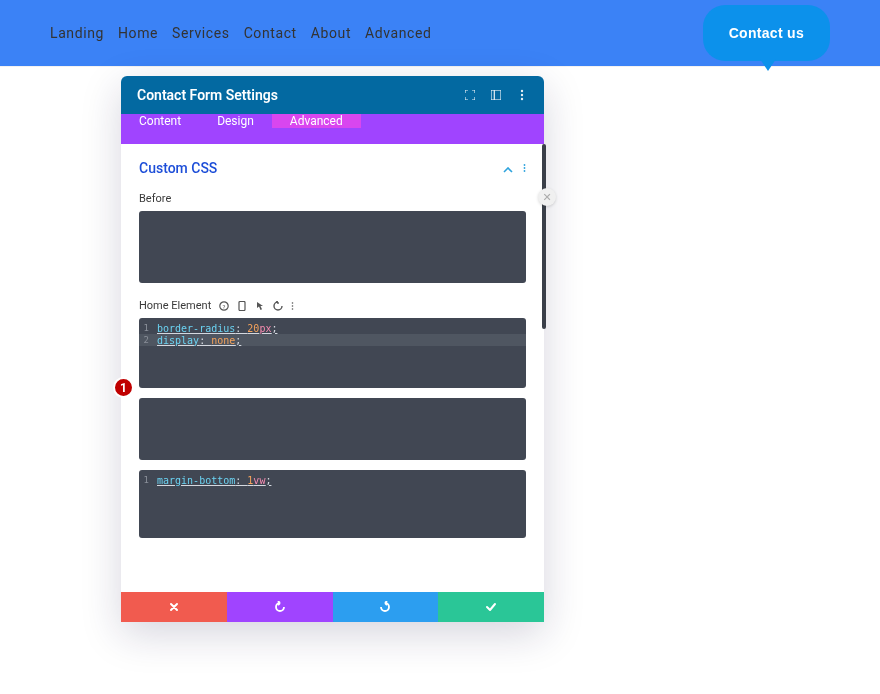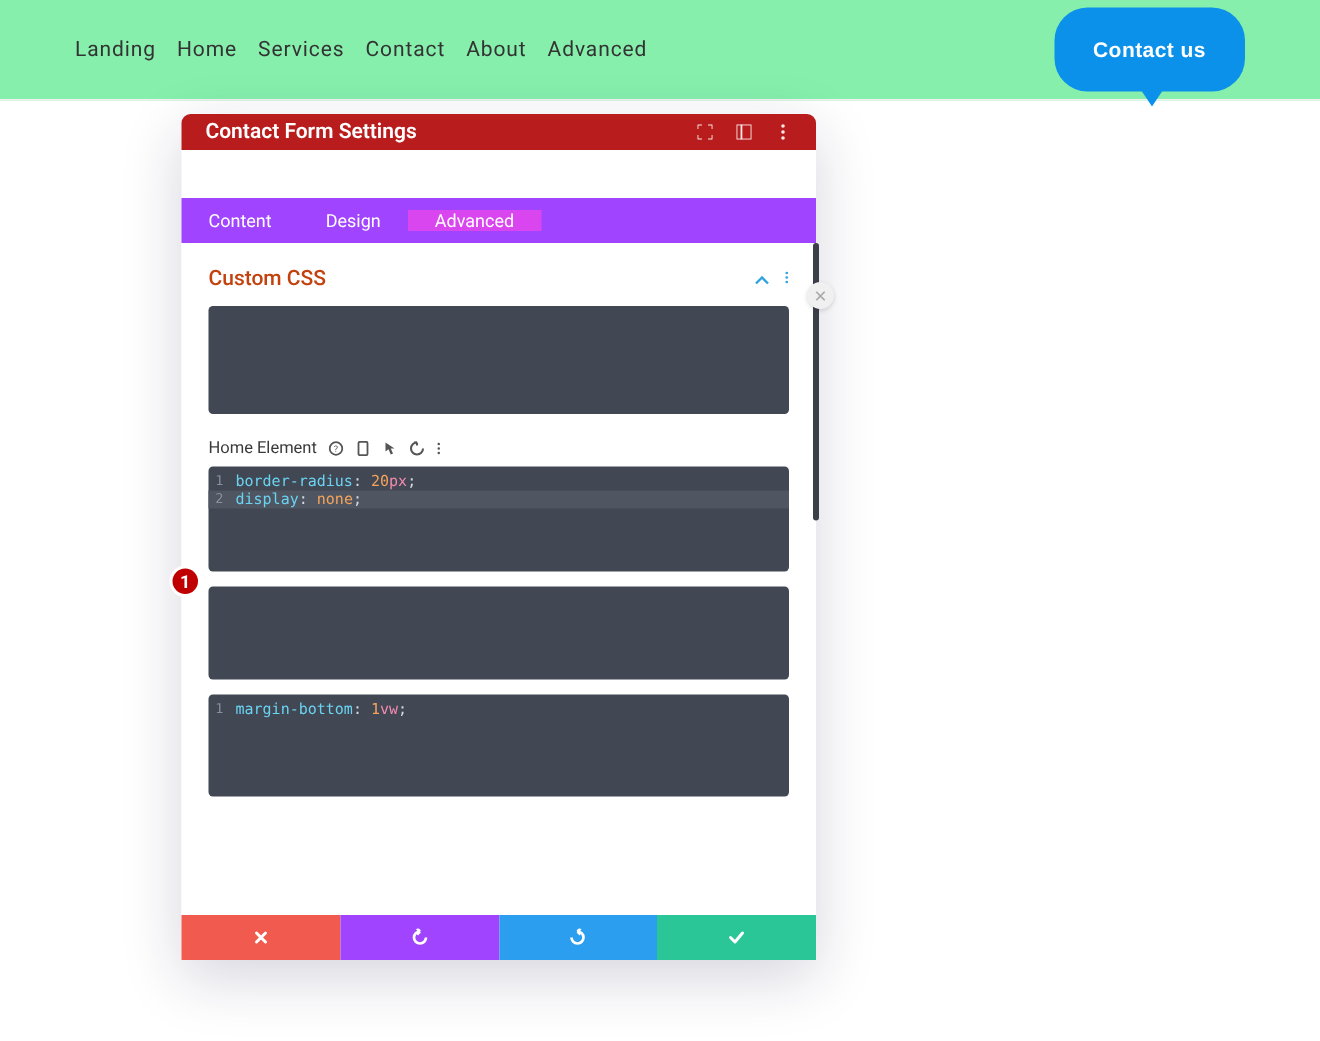--- a/index.html
+++ b/index.html
@@ -10,21 +10,21 @@
     height: 694px;
     overflow: hidden;
     position: relative;
   }
   .topnav {
     display: flex;
     align-items: center;
     padding: 0 50px;
     height: 67px;
     border-bottom: 1px solid #f2f2f2;
-    background: #86efac;
+    background: #3b82f6;
   }
   .navlinks {
     display: flex;
     gap: 14px;
   }
   .navlinks a {
     font-size: 14px;
     color: #333;
     letter-spacing: 0.6px;
     text-decoration: none;
@@ -57,64 +57,63 @@
     position: absolute;
     left: 121px;
     top: 76px;
     width: 423px;
     background: #fff;
     box-shadow: 0 12px 40px rgba(30,20,70,0.18);
     border-radius: 6px 6px 0 0;
     overflow: visible;
   }
   .panel-header {
-    background: #b91c1c;
+    background: #0369a1;
     color: #fff;
-    height: 24px;
+    height: 38px;
     display: flex;
     align-items: center;
     padding: 0 16px;
     font-size: 14px;
     font-weight: 600;
     border-radius: 6px 6px 0 0;
   }
   .panel-header .hicons {
     margin-left: auto;
     display: flex;
     gap: 14px;
     align-items: center;
     opacity: 0.9;
   }
   .hicon { width: 12px; height: 12px; display: inline-flex; align-items:center; justify-content:center; color:#fff; }
   .tabs {
     display: flex;
     background: #a044ff;
     height: 30px;
-    align-items: center;
-    margin-top: 32px;
+    align-items: flex-start;
   }
   .tab {
     color: #fff;
     font-size: 12px;
     padding: 0 18px;
     display: flex;
     align-items: center;
   }
   .tab.active { background: #d946ef; }
   .panel-body {
     background: #fff;
     padding: 12px 18px 0 18px;
     height: 448px;
     overflow: hidden;
   }
   .section-head {
     display: flex;
     align-items: flex-end;
     padding: 4px 0 10px 0;
-    color: #c2410c;
+    color: #1d4ed8;
     font-size: 14px;
     font-weight: 500;
   }
   .section-head .sicons { margin-left: auto; display:flex; gap:10px; align-items:center; color:#2ea3dd; }
   .field-label {
     font-size: 11px;
     color: #3a3a3a;
     padding: 6px 0 6px 0;
     display: flex;
     align-items: center;
@@ -143,21 +142,21 @@
     height:12px;
   }
   .ln {
     width: 14px;
     text-align: right;
     color: #8a8f99;
     font-size: 9px;
     padding-right: 4px;
     flex-shrink:0;
   }
-  .cd { padding-left: 4px; white-space: pre; }
+  .cd { padding-left: 4px; white-space: pre; text-decoration: underline; }
   .tok-prop { color: #6bd3f2; }
   .tok-num  { color: #f5a35b; }
   .tok-key  { color: #f5a35b; }
   .tok-p    { color: #d5d9e0; }
   .tok-unit { color: #f58bb0; }
   .hl { background: #4f5661; }
   .panel-footer {
     display:flex;
     height: 30px;
   }
@@ -269,20 +268,23 @@
         <span>
           <svg viewBox="0 0 4 12" width="3" height="10">
                 <circle cx="2" cy="2" r="1.2" fill="#2ea3dd"></circle>
                 <circle cx="2" cy="6" r="1.2" fill="#2ea3dd"></circle>
                 <circle cx="2" cy="10" r="1.2" fill="#2ea3dd"></circle>
               </svg>
         </span>
       </div>
     </div>
 
+    <div class="field-label">
+      <span>Before</span>
+    </div>
     <div class="codebox h72"></div>
 
     <div class="field-label">
       <span>Home Element</span>
       <span class="label-tools">
         <span class="ti"><svg viewBox="0 0 10 10" width="10" height="10">
                 <circle cx="5" cy="5" r="4.2" fill="none" stroke="#555" stroke-width="1.2"></circle>
                 <text x="5" y="7.5" font-size="6" text-anchor="middle" fill="#555">?</text>
               </svg></span>
         <span class="ti"><svg viewBox="0 0 10 10" width="10" height="10">

